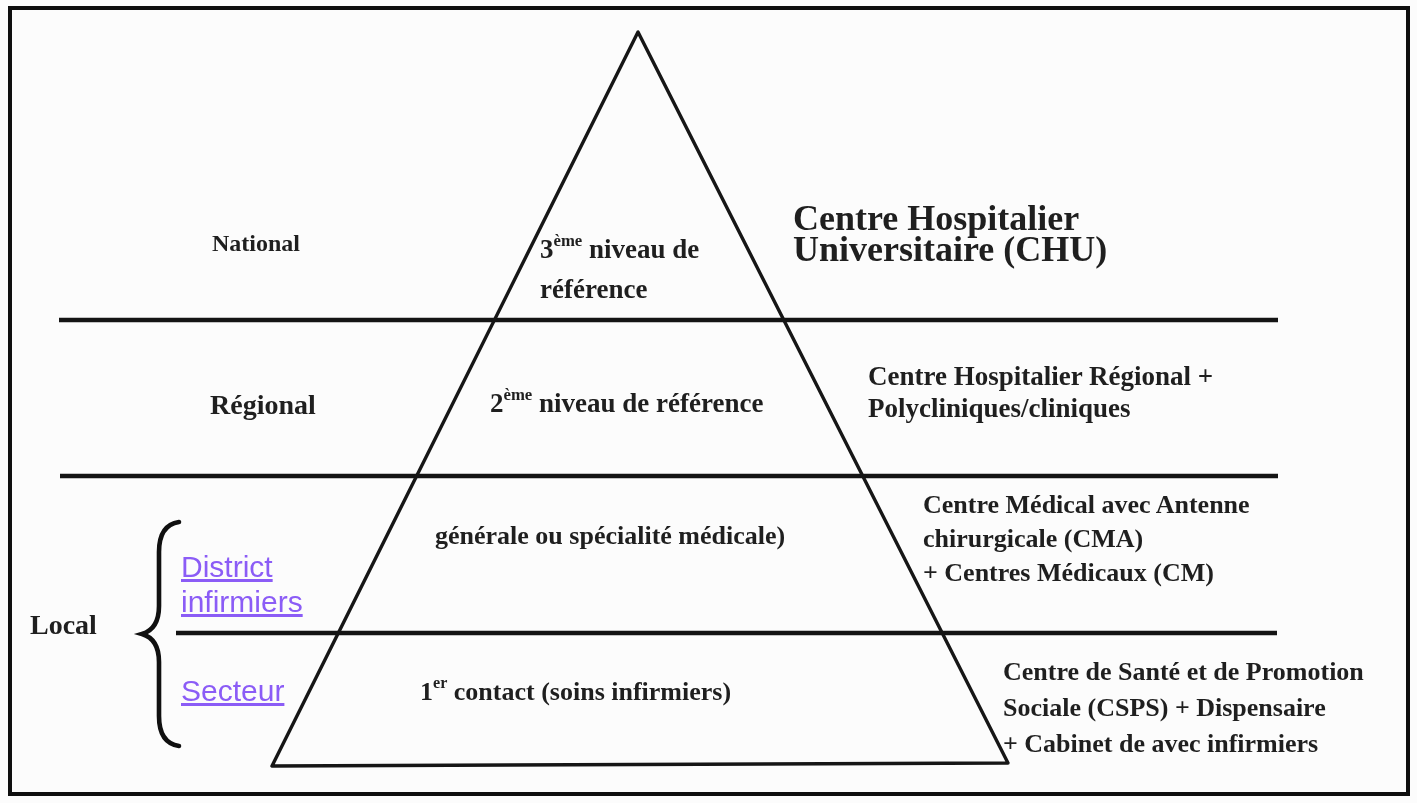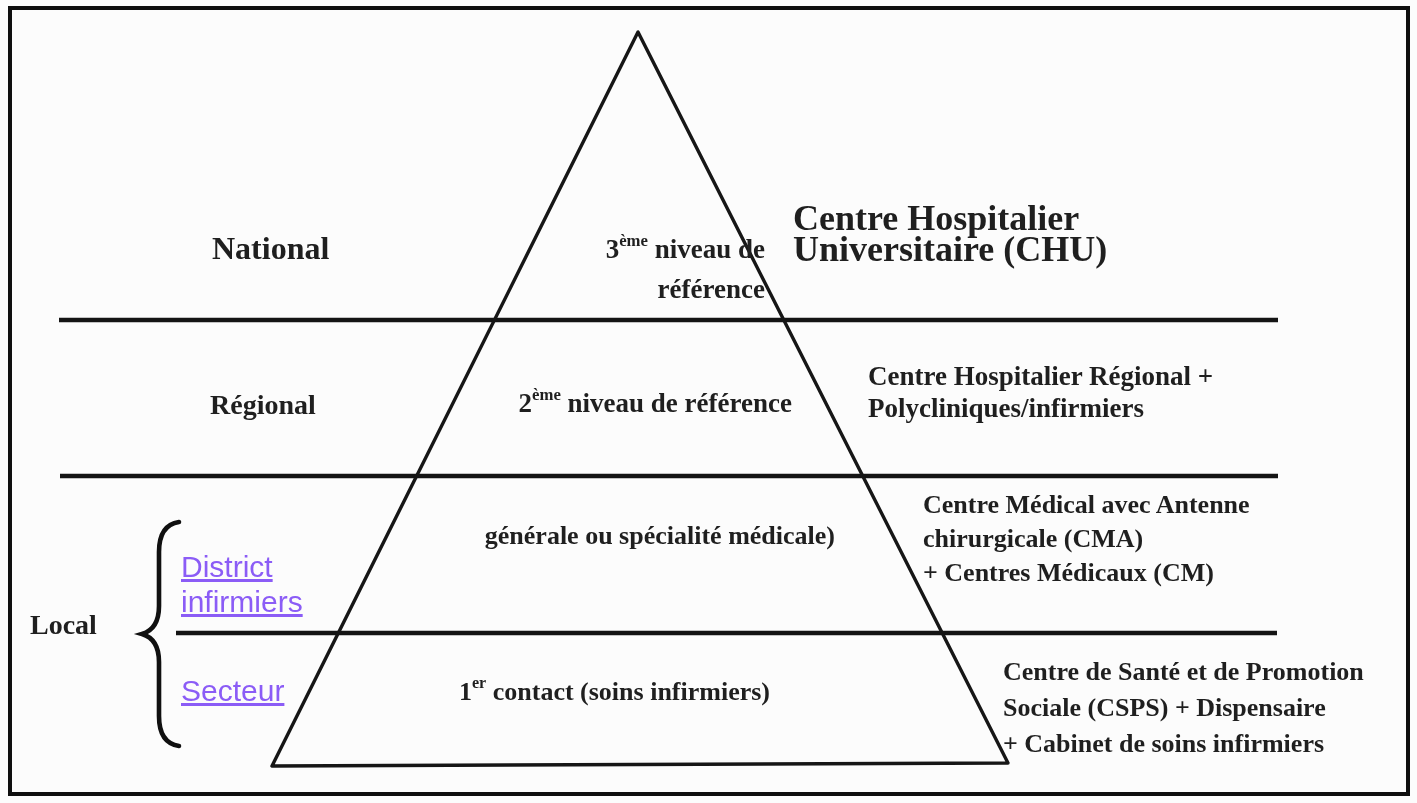--- a/index.html
+++ b/index.html
@@ -20,21 +20,21 @@
     border:4px solid #0f0f0f;
     background:transparent;
   }
   .lines-svg{position:absolute;left:0;top:0;width:1417px;height:803px;}
   .txt{
     position:absolute;
     color:var(--ink);
     font-weight:bold;
     white-space:nowrap;
   }
-  .center{text-align:right;white-space:normal;}
+  .center{text-align:left;white-space:normal;}
   .sans{
     font-family:"Liberation Sans",sans-serif;
     font-weight:400;
     color:#8b5cf6;
     text-decoration:underline;
   }
   sup{
     font-size:0.62em;
     position:relative;
     top:-0.15em;
@@ -56,21 +56,21 @@
 
     <line x1="59" y1="320" x2="1278" y2="320" stroke="#141414" stroke-width="4.4"></line>
 
     <line x1="60" y1="476" x2="1278" y2="476" stroke="#141414" stroke-width="4.4"></line>
 
     <line x1="176" y1="633" x2="1277" y2="633" stroke="#141414" stroke-width="4.4"></line>
 
     <path d="M 179 522 Q 159 525 159 552 L 159 606 Q 159 629 142 634 Q 159 639 159 662 L 159 716 Q 159 743 179 746" fill="none" stroke="#101010" stroke-width="4.6" stroke-linecap="round"></path>
   </svg>
 
-  <div class="txt" style="left:212px;top:230px;font-size:32px;">National</div>
+  <div class="txt" style="left:212px;top:230px;font-size:24px;">National</div>
 
   <div class="txt" style="left:210px;top:389px;font-size:28px;">Régional</div>
 
   <div class="txt" style="left:30px;top:609px;font-size:28px;">Local</div>
 
   <div class="txt sans" style="left:181px;top:549px;font-size:30px;line-height:35px;font-weight:400;">
     <div>District</div>
     <div>infirmiers</div>
   </div>
 
@@ -93,28 +93,28 @@
     <span>1</span><sup>er</sup><span> contact (soins infirmiers)</span>
   </div>
 
   <div class="txt fac" style="left:793px;top:203px;font-size:36px;line-height:31px;">
     <div>Centre Hospitalier</div>
     <div>Universitaire (CHU)</div>
   </div>
 
   <div class="txt fac" style="left:868px;top:360px;font-size:27px;line-height:32px;font-family:Liberation Serif, serif;">
     <div>Centre Hospitalier Régional +</div>
-    <div>Polycliniques/infirmiers</div>
+    <div>Polycliniques/cliniques</div>
   </div>
 
   <div class="txt fac" style="left:923px;top:488px;font-size:26px;line-height:34px;">
     <div>Centre Médical avec Antenne</div>
     <div>chirurgicale (CMA)</div>
     <div>+ Centres Médicaux (CM)</div>
   </div>
 
   <div class="txt fac" style="left:1003px;top:654px;font-size:26px;line-height:36px;">
     <div>Centre de Santé et de Promotion</div>
     <div>Sociale (CSPS) + Dispensaire</div>
-    <div>+ Cabinet de soins infirmiers</div>
+    <div>+ Cabinet de avec infirmiers</div>
   </div>
 
 </div>
 
 </body></html>

